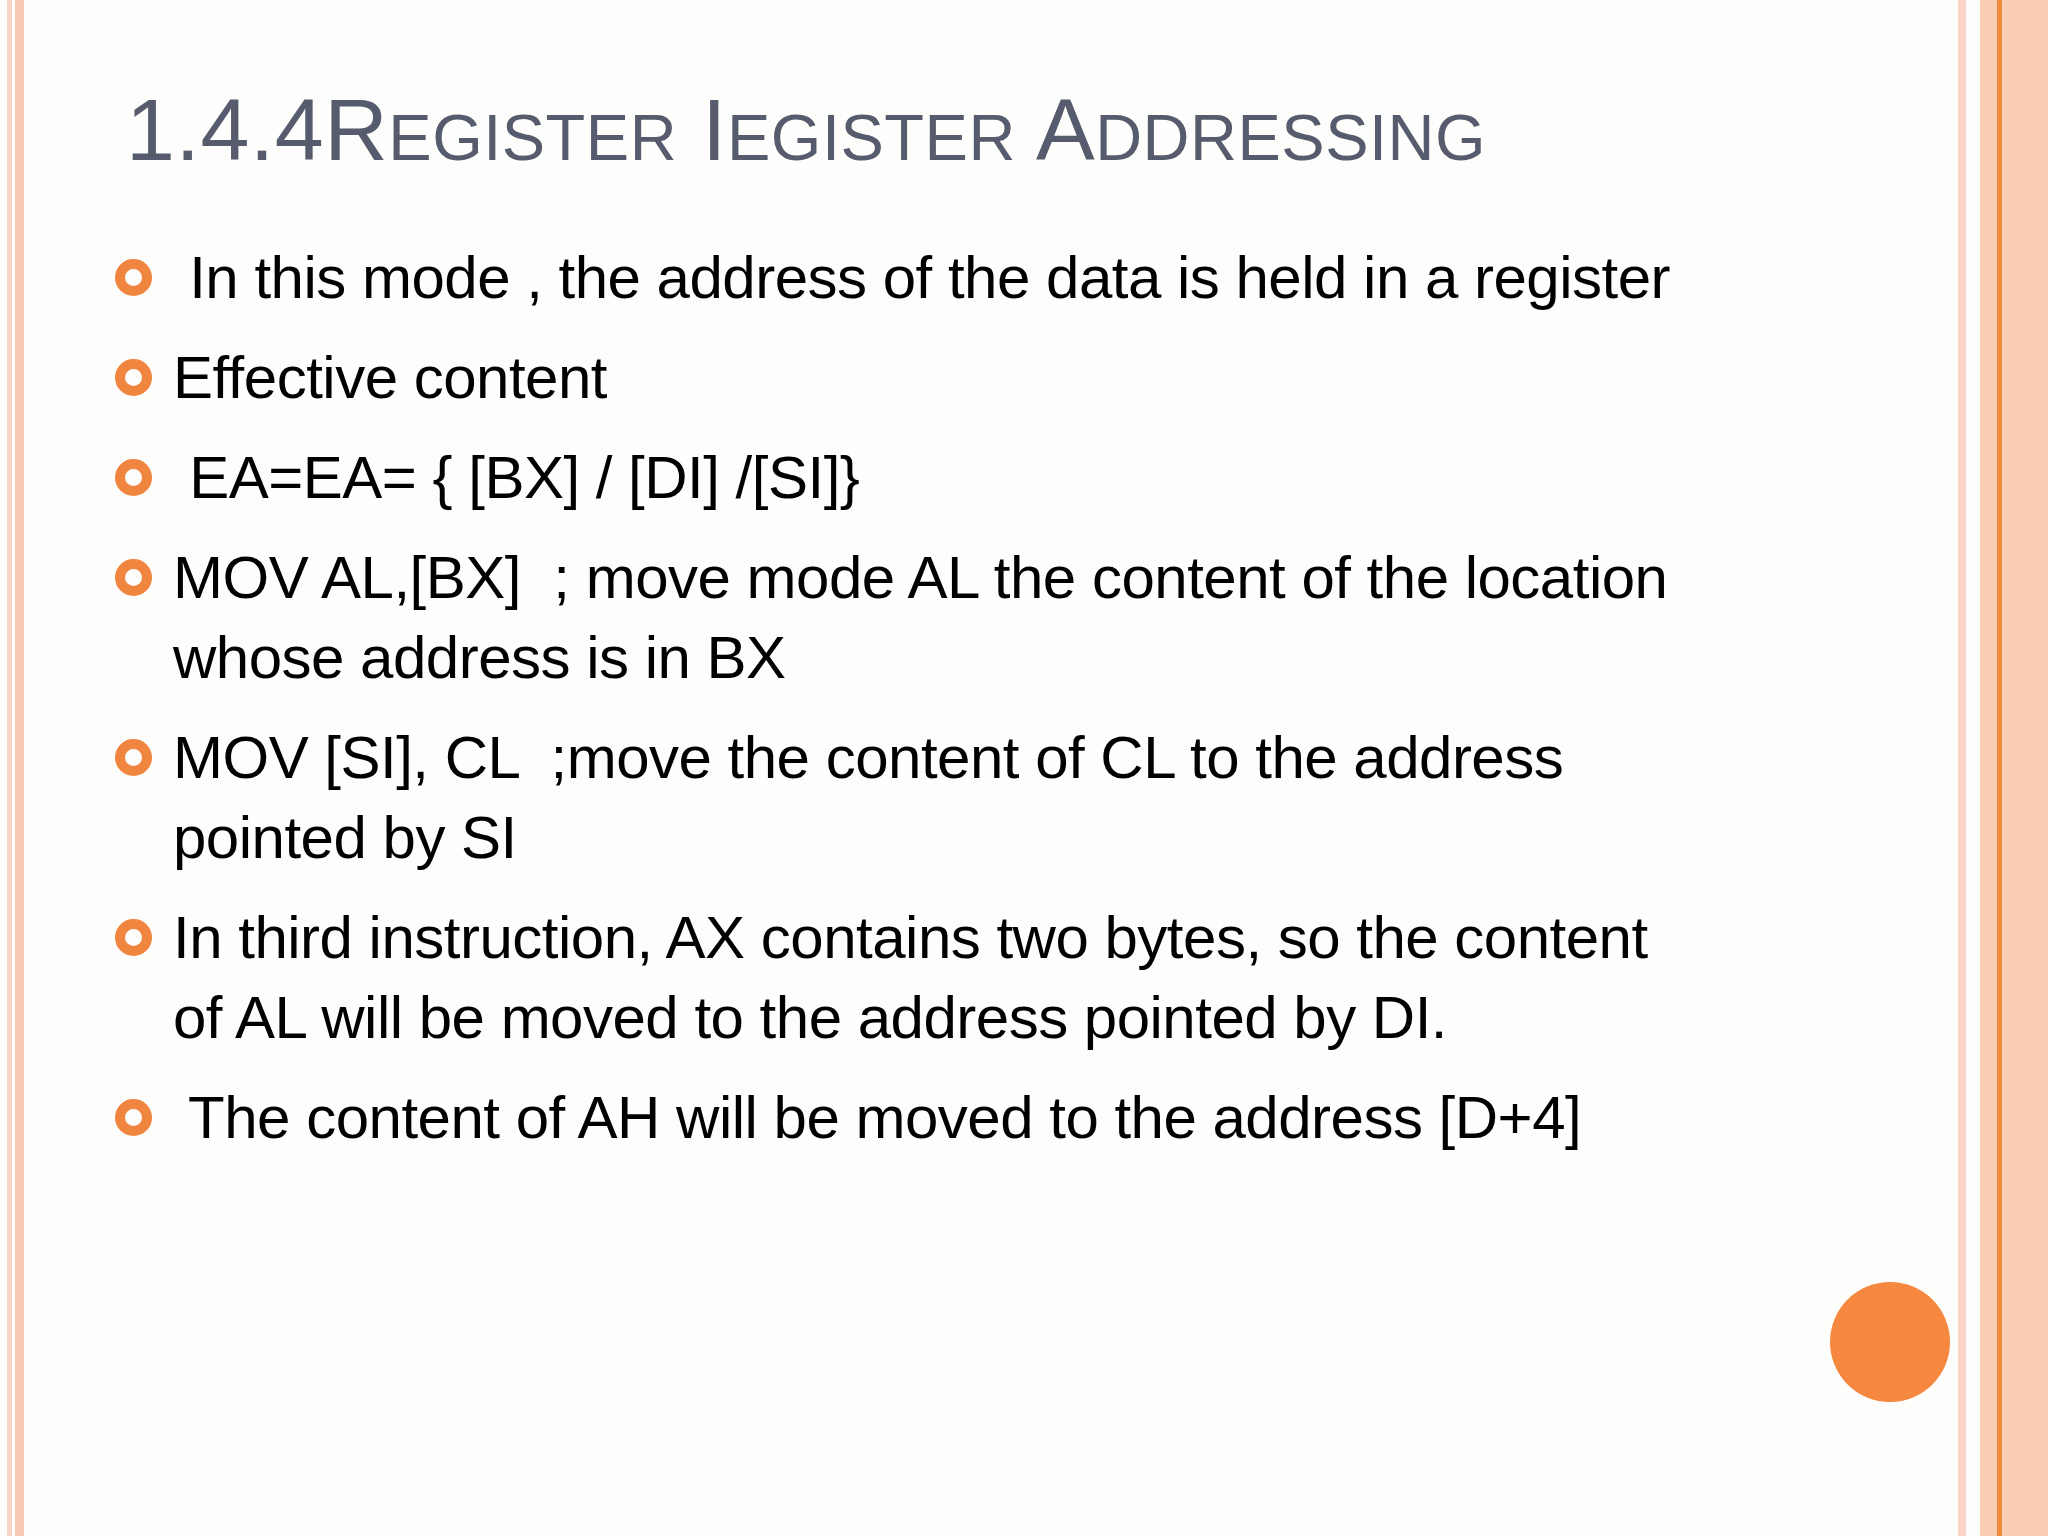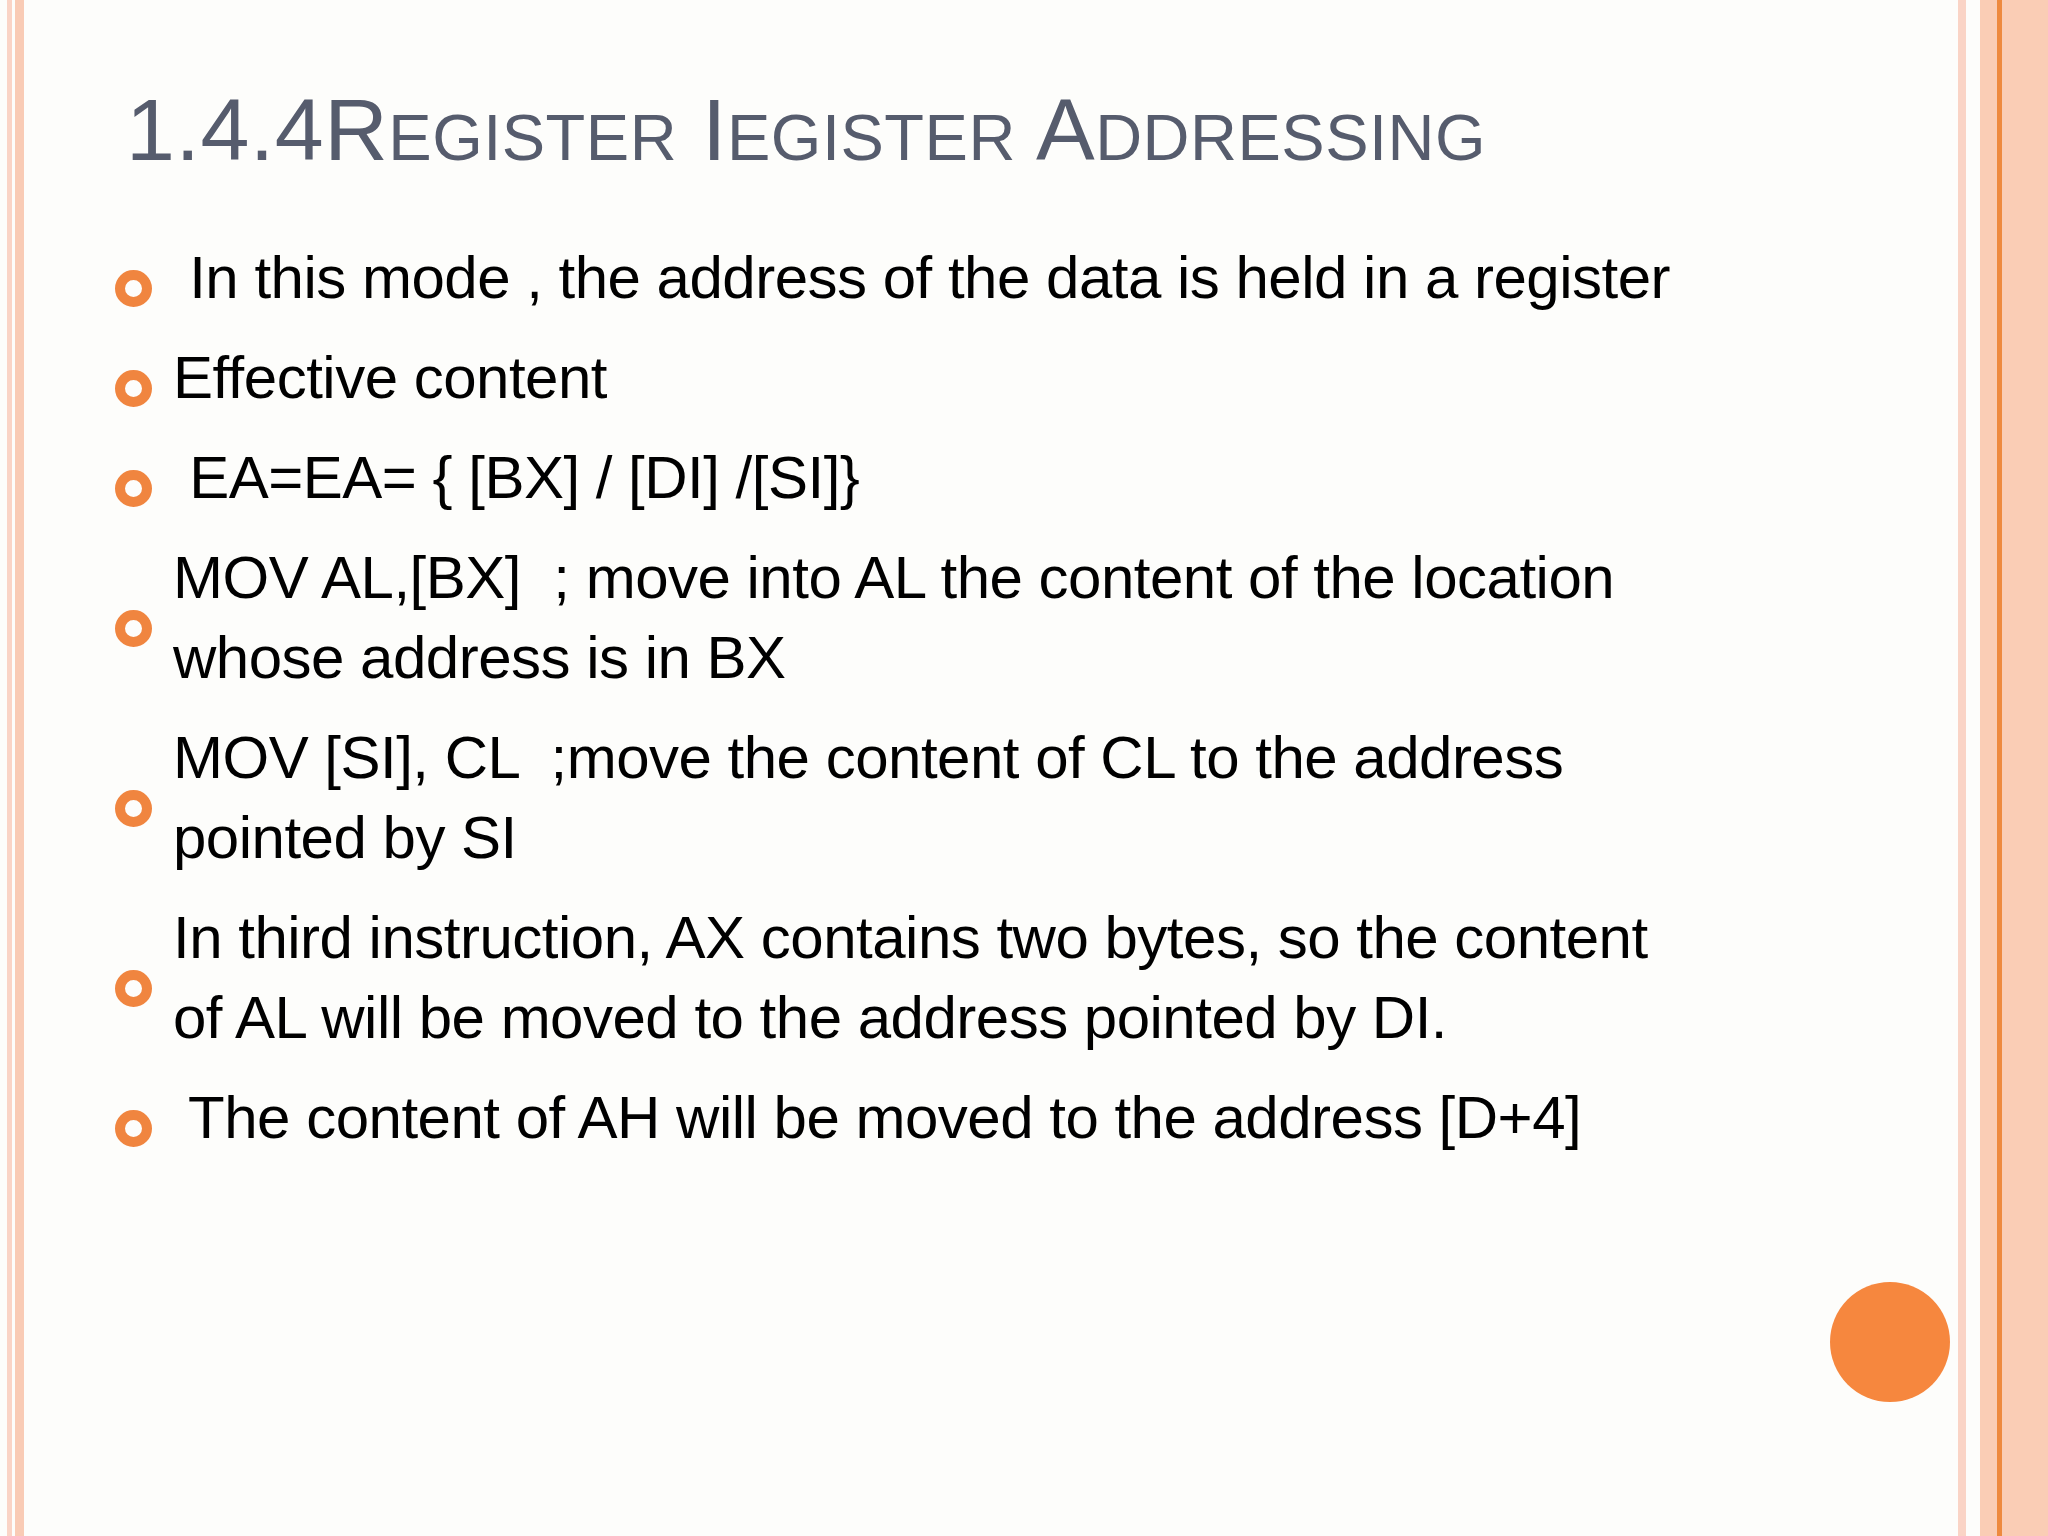--- a/index.html
+++ b/index.html
@@ -52,21 +52,21 @@
   .seg-small { font-size: 65px; text-align: right; }
   
   .bullets {
     position: absolute;
     left: 115px;
     top: 238px;
     width: 1830px;
   }
   .bullet-row {
     display: flex;
-    align-items: center;
+    align-items: flex-start;
     margin: 0 0 20px 0;
   }
   .bullet-marker {
     flex: none;
     box-sizing: border-box;
     width: 37px;
     height: 37px;
     margin-top: 21px;
     margin-right: 21px;
     border: 10px solid var(--bullet-marker, #F0853F);
@@ -113,21 +113,21 @@
       <div class="bullet-row">
     <span class="bullet-marker"></span>
     <span class="bullet-text">Effective content</span>
   </div>
       <div class="bullet-row">
     <span class="bullet-marker"></span>
     <span class="bullet-text"> EA=EA= { [BX] / [DI] /[SI]}</span>
   </div>
       <div class="bullet-row">
     <span class="bullet-marker"></span>
-    <span class="bullet-text">MOV AL,[BX]  ; move into AL the content of the location
+    <span class="bullet-text">MOV AL,[BX]  ; move mode AL the content of the location
 whose address is in BX</span>
   </div>
       <div class="bullet-row">
     <span class="bullet-marker"></span>
     <span class="bullet-text">MOV [SI], CL  ;move the content of CL to the address
 pointed by SI</span>
   </div>
       <div class="bullet-row">
     <span class="bullet-marker"></span>
     <span class="bullet-text">In third instruction, AX contains two bytes, so the content

